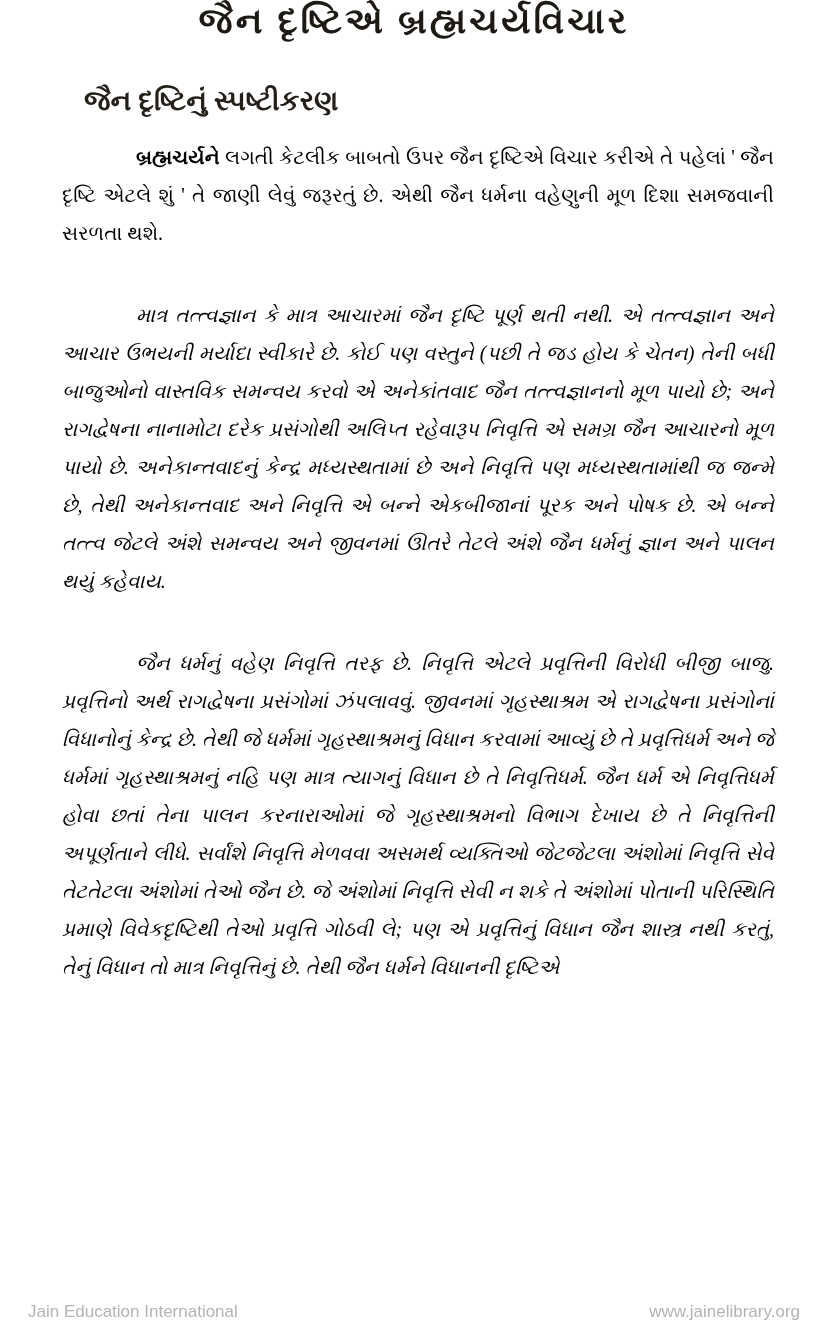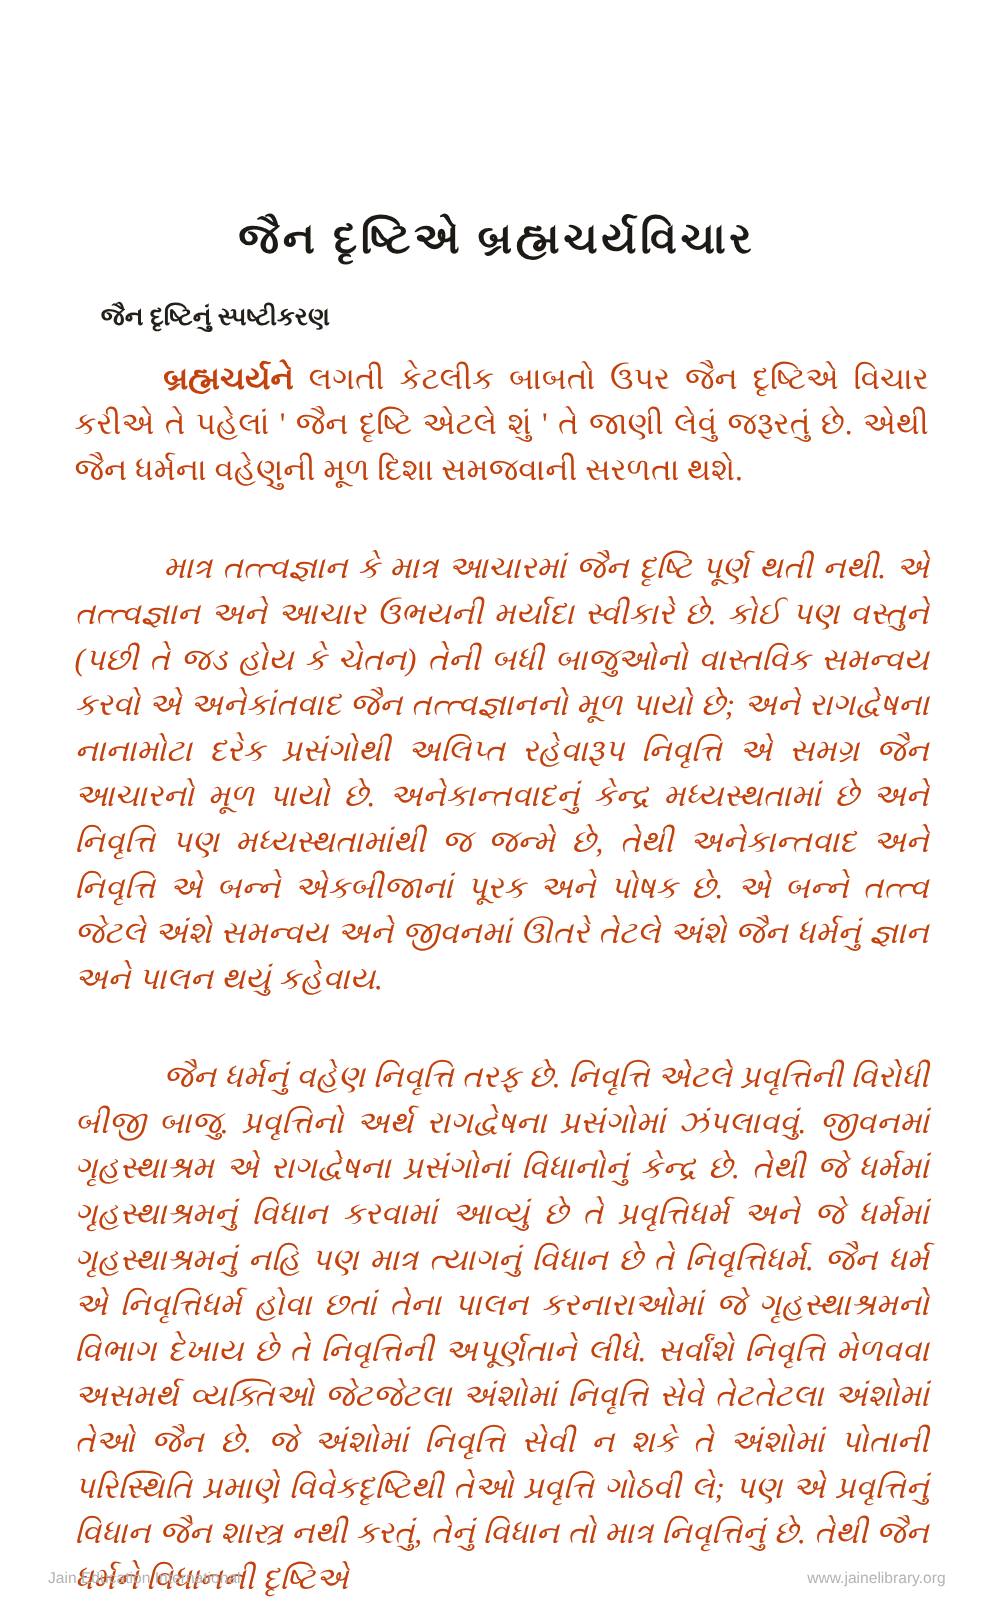--- a/index.html
+++ b/index.html
@@ -12,70 +12,69 @@
     width: 828px;
     height: 1338px;
     margin: 0 auto;
     background: #ffffff;
     color: #241f19;
     font-family: "Liberation Serif", "DejaVu Serif", serif;
     overflow: hidden;
   }
   .book-title {
     margin: 0;
-    padding-top: 178px;
     text-align: center;
     font-size: 36px;
     font-weight: 700;
     letter-spacing: 3px;
     color: #1d1914;
   }
   .page-number {
     margin-top: 34px;
     text-align: center;
     font-size: 27px;
     font-weight: 700;
     letter-spacing: 8px;
     color: #241f19;
   }
   .section-heading {
-    margin: 32px 0 0 84px;
-    font-size: 21px;
+    margin: 43px 0 0 84px;
+    font-size: 28px;
     font-weight: 700;
     color: #241f19;
   }
   .content {
     margin: 0 54px 0 62px;
   }
   .para {
     margin: 20px 0 0 0;
-    font-size: 26px;
+    font-size: 20px;
     line-height: 38px;
     text-align: justify;
     text-indent: 74px;
-    color: #c2410c;
+    color: #000000;
   }
   .para + .para {
     margin-top: 44px;
     font-style: italic;
   }
   .para .lead {
     font-weight: 700;
   }
   .footer {
     position: absolute;
     left: 0;
     right: 0;
     bottom: 16px;
     display: flex;
     justify-content: space-between;
     align-items: baseline;
-    padding: 0 40px;
+    padding: 0 28px;
     font-family: "Liberation Sans", "DejaVu Sans", sans-serif;
-    font-size: 13px;
+    font-size: 17px;
     color: #b4b4b4;
   }
 </style>
 </head>
 <body>
 
 <div class="page">
 
   <h1 class="book-title">જૈન દૃષ્ટિએ બ્રહ્મચર્યવિચાર</h1>
 

